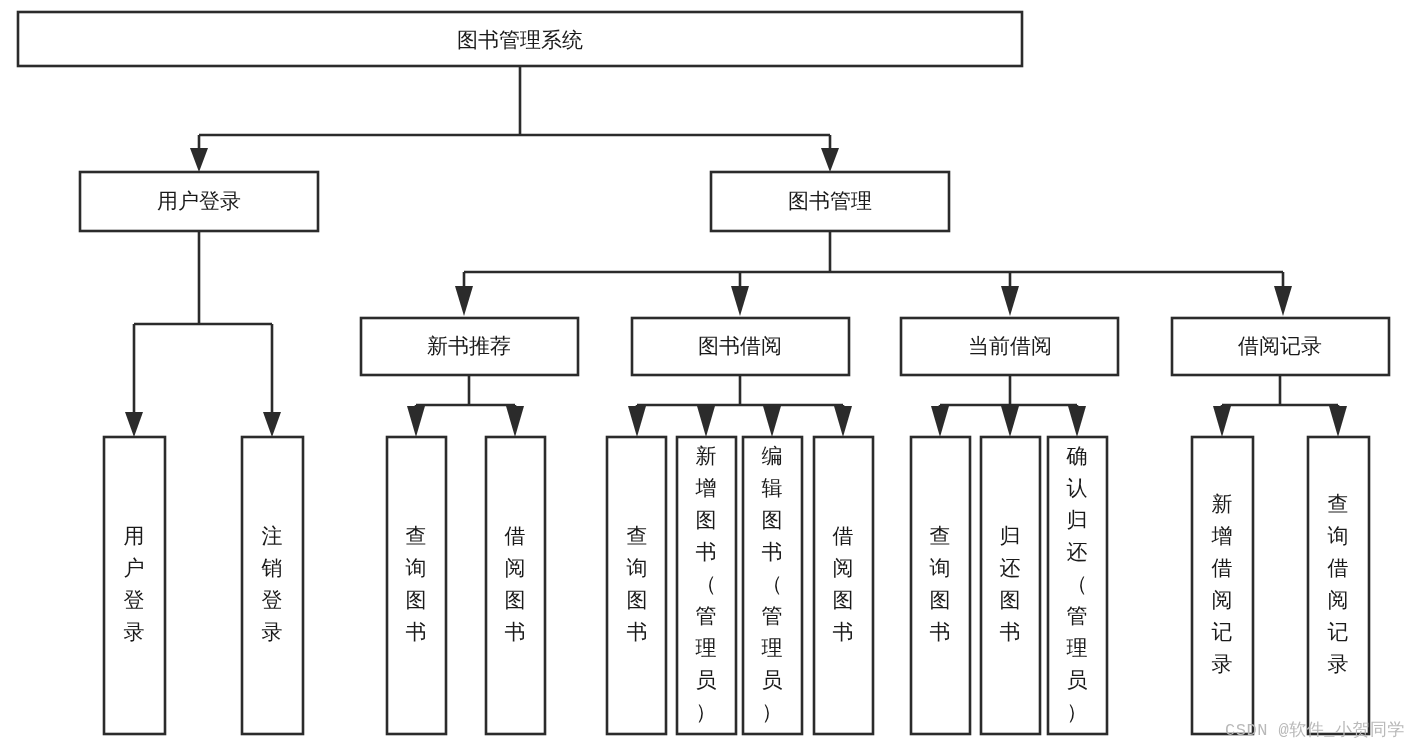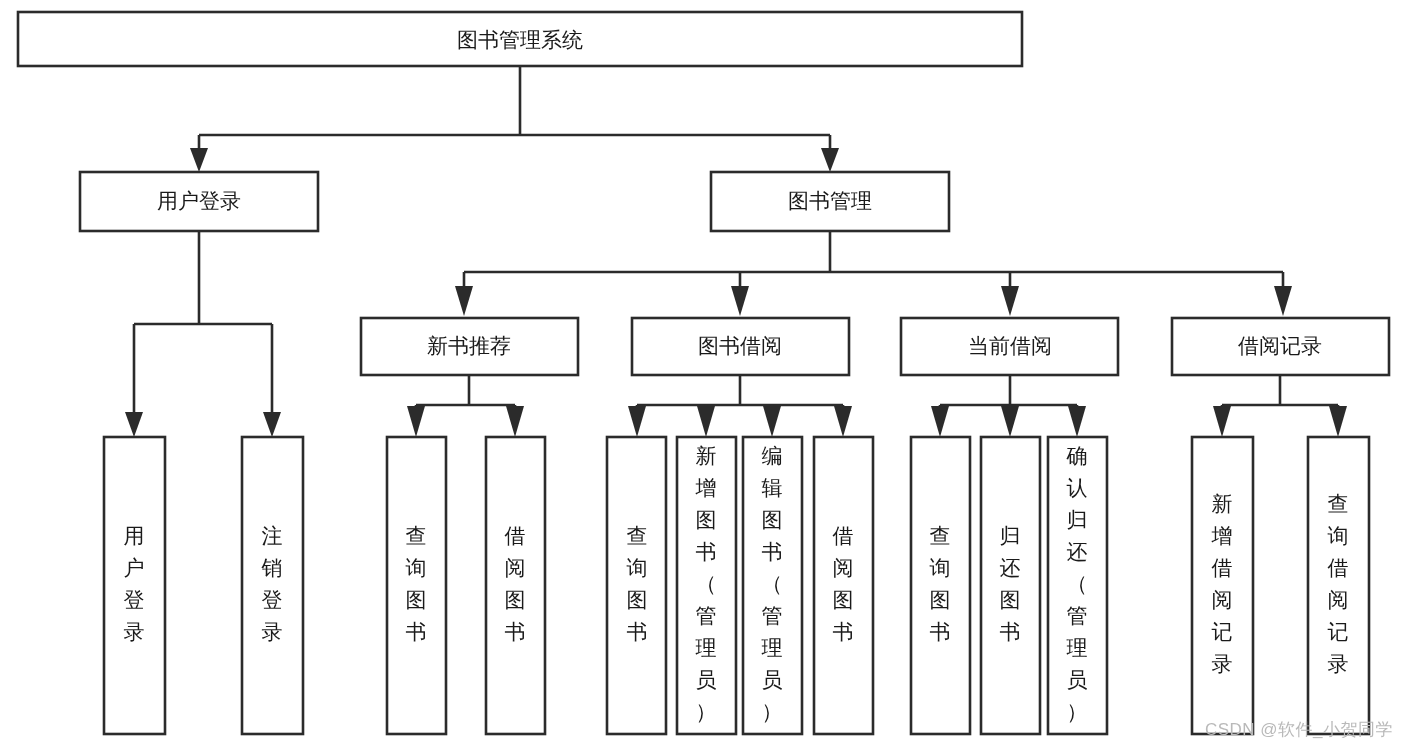--- a/index.html
+++ b/index.html
@@ -49,23 +49,23 @@
     dominant-baseline: middle;
   }
   .node-label-v {
     font-family: "Liberation Sans", "DejaVu Sans", sans-serif;
     font-size: 21px;
     fill: #1a1a1a;
     text-anchor: middle;
   }
   .watermark-text {
     position: absolute;
-    right: 12px;
+    right: 0;
     bottom: 6px;
-    font-family: Liberation Sans, sans-serif;
+    font-family: Liberation Mono, monospace;
     font-size: 17px;
     color: #b9b9b9;
     letter-spacing: 0.5px;
     white-space: nowrap;
     user-select: none;
   }
 </style>
 </head>
 <body>
 

